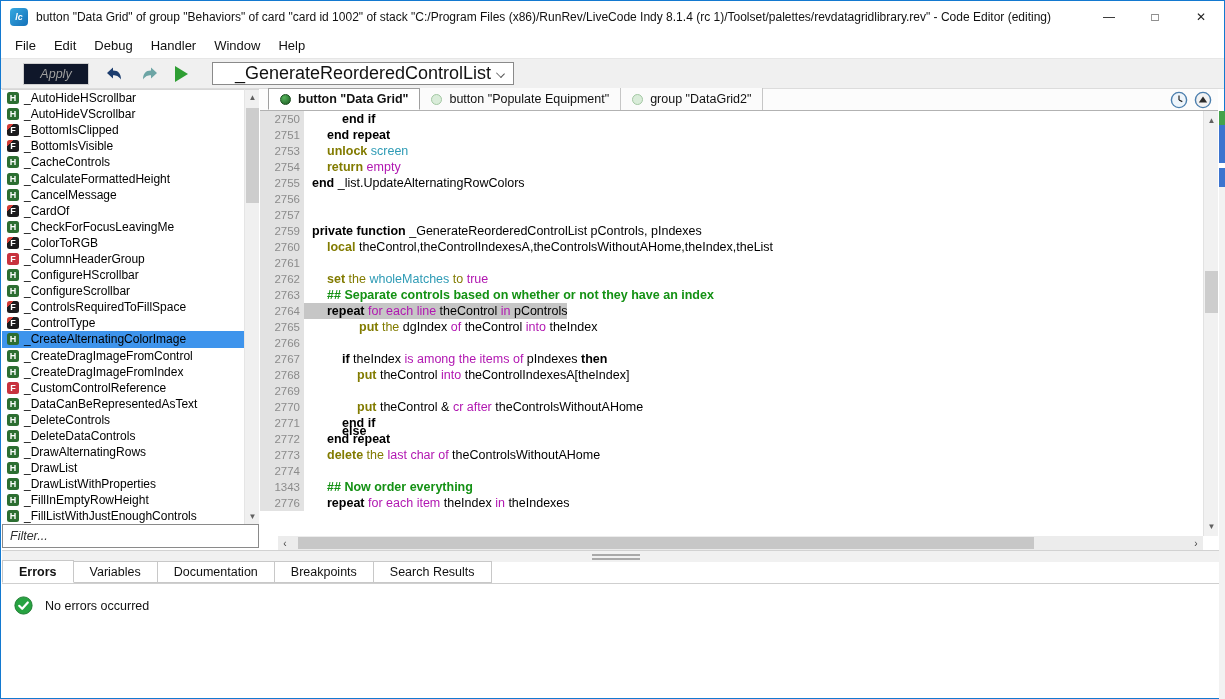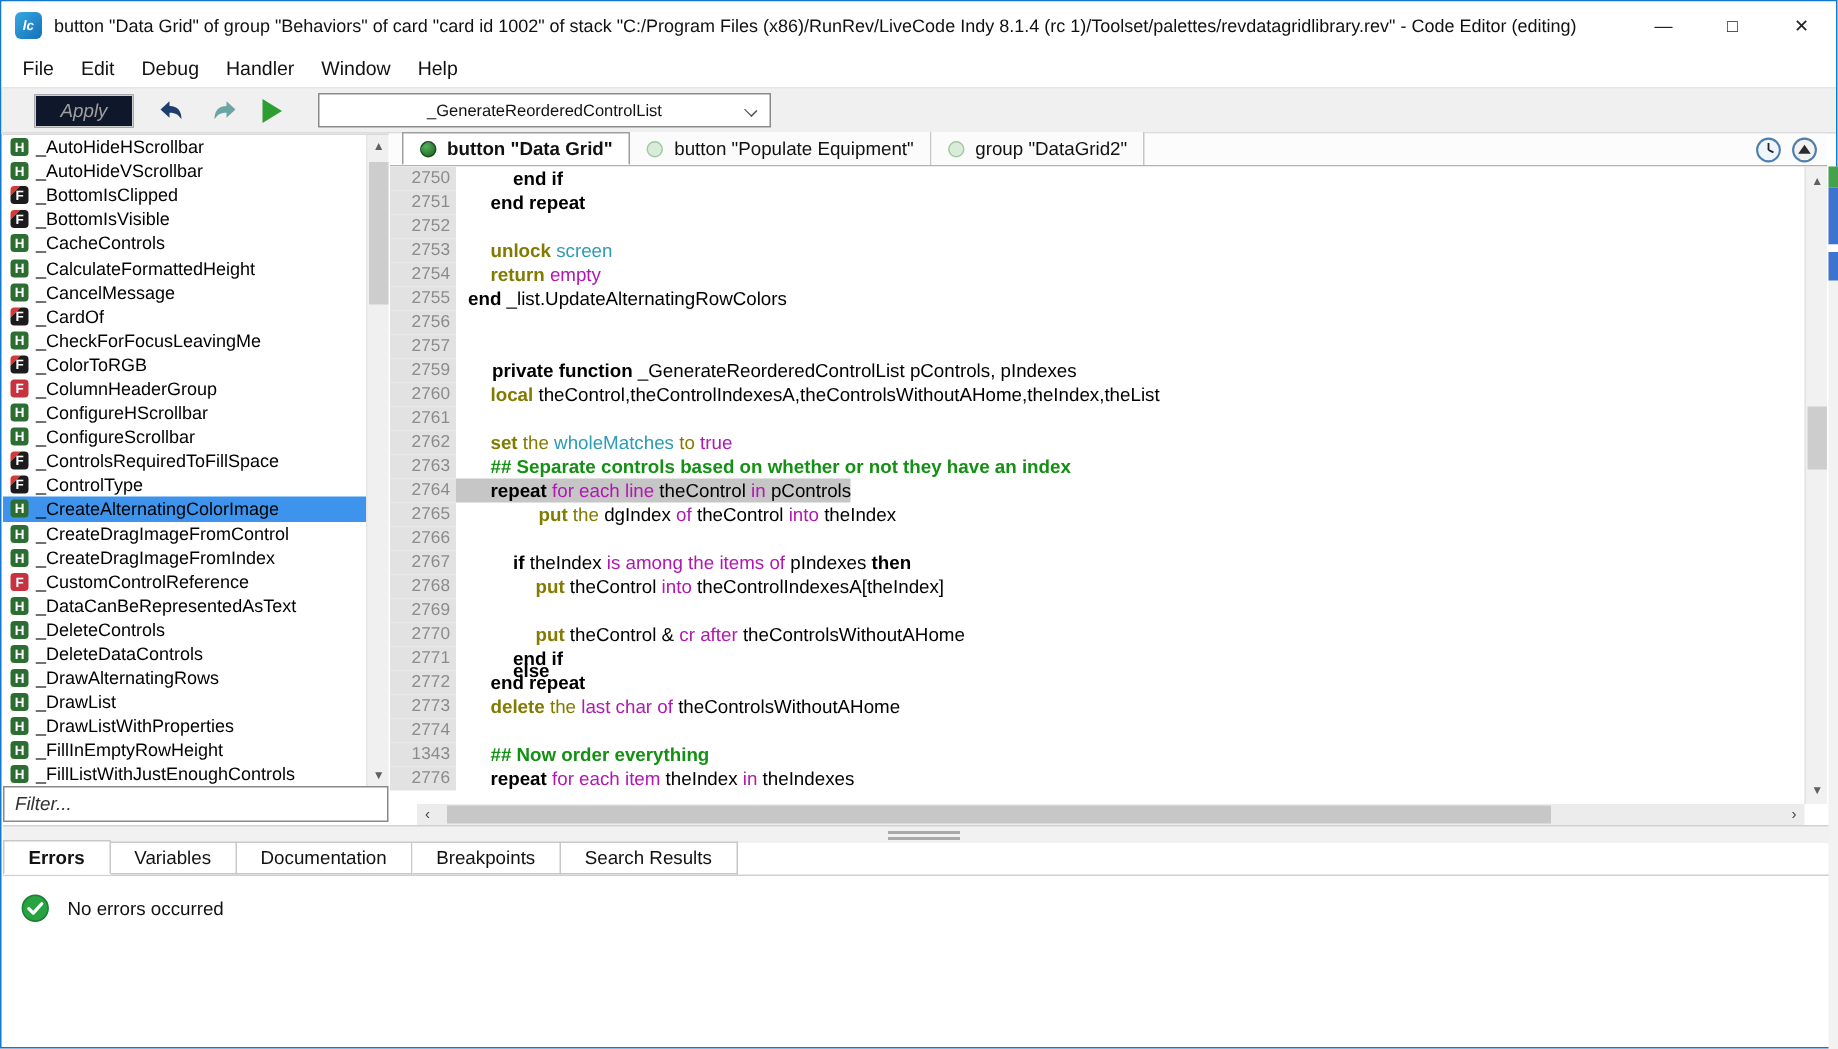--- a/index.html
+++ b/index.html
@@ -15,21 +15,21 @@
 
   
   .menubar { position:absolute; left:0; top:31px; width:1223px; height:26px; background:#fff; display:flex; align-items:center; padding-left:5px; }
   .menu-item { padding:0 9px; font-size:13px; color:#111; height:100%; display:flex; align-items:center; }
 
   
   .toolbar { position:absolute; left:0; top:57px; width:1223px; height:31px; background:#f0f0f0; border-top:1px solid #e6e6e6; border-bottom:1px solid #dcdcdc; display:flex; align-items:center; }
   .apply-btn { margin-left:22px; width:66px; height:22px; background:#0f172a; border:1px solid #cfcfcf; color:#9f9f9f; font-size:12.5px; display:flex; align-items:center; justify-content:center;font-style:italic; }
   .tb-icon { margin-left:14px; width:22px; height:20px; display:flex; align-items:center; justify-content:center; }
   .play-icon { width:0; height:0; border-left:13px solid #2e9e33; border-top:8px solid transparent; border-bottom:8px solid transparent; margin-left:14px; }
-  .handler-dd { margin-left:24px; width:302px; height:23px; background:#fff; border:1px solid #8a8a8a; display:flex; align-items:center; justify-content:center; position:relative; font-size:11px; color:#111; }
+  .handler-dd { margin-left:24px; width:302px; height:23px; background:#fff; border:1px solid #8a8a8a; display:flex; align-items:center; justify-content:center; position:relative; font-size:18px; color:#111; }
   .dd-chevron { position:absolute; right:9px; top:7px; width:7px; height:7px; border-right:1.6px solid #555; border-bottom:1.6px solid #555; transform:rotate(45deg) scaleY(0.8); }
 
   
   .sidebar-list { position:absolute; left:1px; top:88px; width:242px; height:435px; background:#fff; overflow:hidden; border-top:1px solid #d7d7d7; }
   .hrow { height:16.1px; display:flex; align-items:center; padding-left:5px; font-size:12px; color:#000; white-space:nowrap; }
   .hrow.sel { background:#3e94ec; }
   .hicon { width:12px; height:12px; min-width:12px; border-radius:2.5px; margin-right:5px; color:#fff; font-size:9px; font-weight:bold; display:flex; align-items:center; justify-content:center; line-height:12px; }
   .hicon.h  { background:#2c6e31; }
   .hicon.f  { background:#c8323e; }
   .hicon.fp { background:linear-gradient(135deg,#d23b35 29%,#1b1b1d 29%); }
@@ -278,24 +278,20 @@
   <div class="code-wrap" id="codewrap">
       <div class="cline">
         <div class="gutter">2750</div>
         <div class="lcontent" style="padding-left: 38px;"><span class="seg b">end if</span></div>
       </div>
       <div class="cline">
         <div class="gutter">2751</div>
         <div class="lcontent" style="padding-left: 23px;"><span class="seg b">end repeat</span></div>
       </div>
       <div class="cline">
-        <div class="gutter">2752</div>
-        <div class="lcontent" style="padding-left: 23px;"></div>
-      </div>
-      <div class="cline">
         <div class="gutter">2753</div>
         <div class="lcontent" style="padding-left: 23px;"><span class="seg kb">unlock</span><span class="seg t"> screen</span></div>
       </div>
       <div class="cline">
         <div class="gutter">2754</div>
         <div class="lcontent" style="padding-left: 23px;"><span class="seg kb">return</span><span class="seg m"> empty</span></div>
       </div>
       <div class="cline">
         <div class="gutter">2755</div>
         <div class="lcontent" style="padding-left: 8px;"><span class="seg b">end</span><span class="seg p"> _list.UpdateAlternatingRowColors</span></div>
@@ -303,21 +299,21 @@
       <div class="cline">
         <div class="gutter">2756</div>
         <div class="lcontent" style="padding-left: 8px;"></div>
       </div>
       <div class="cline">
         <div class="gutter">2757</div>
         <div class="lcontent" style="padding-left: 8px;"></div>
       </div>
       <div class="cline">
         <div class="gutter">2759</div>
-        <div class="lcontent" style="padding-left: 24px;"><span class="seg b">private function</span><span class="seg p"> _GenerateReorderedControlList pControls, pIndexes</span></div>
+        <div class="lcontent" style="padding-left: 8px;"><span class="seg b">private function</span><span class="seg p"> _GenerateReorderedControlList pControls, pIndexes</span></div>
       </div>
       <div class="cline">
         <div class="gutter">2760</div>
         <div class="lcontent" style="padding-left: 23px;"><span class="seg kb">local</span><span class="seg p"> theControl,theControlIndexesA,theControlsWithoutAHome,theIndex,theList</span></div>
       </div>
       <div class="cline">
         <div class="gutter">2761</div>
         <div class="lcontent" style="padding-left: 23px;"></div>
       </div>
       <div class="cline">

